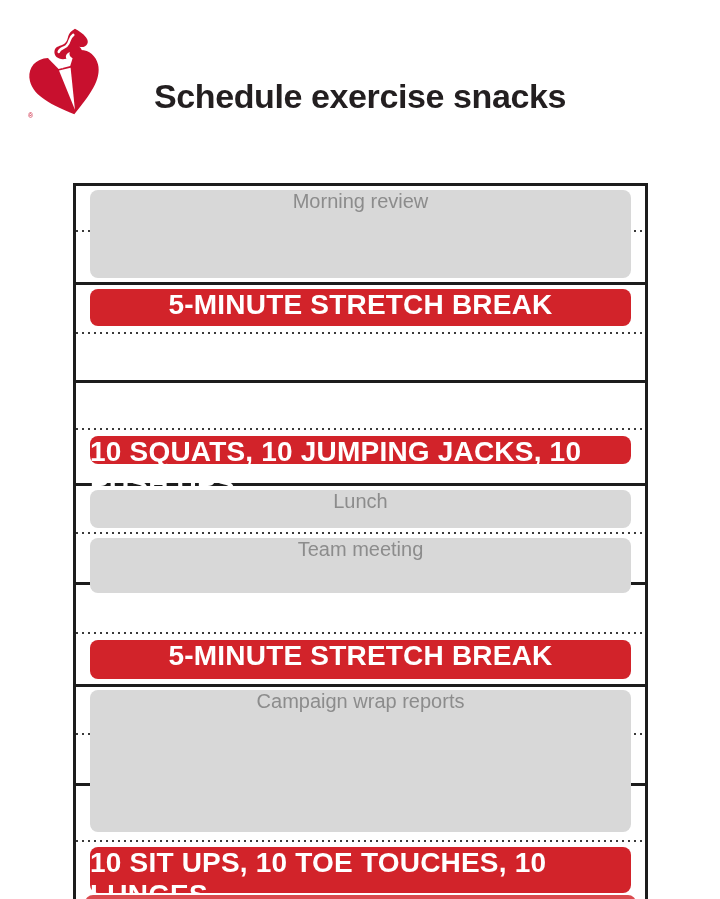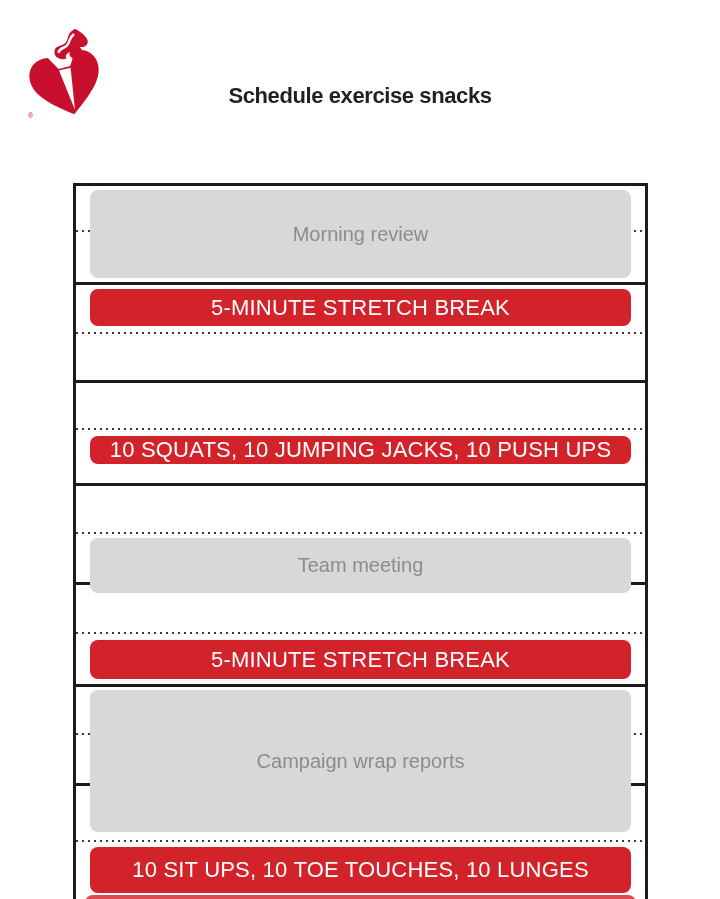--- a/index.html
+++ b/index.html
@@ -14,21 +14,21 @@
   .logo{position:absolute;left:24px;top:28px;width:90px;height:94px;}
   .logo svg{width:100%;height:100%;display:block;}
   .reg-mark{
     position:absolute;left:4px;top:84px;
     font-size:7px;color:#c8102e;
   }
   
   .title{
     position:absolute;left:0;right:0;top:76px;
     text-align:center;
-    font-size:22px;line-height:40px;
+    font-size:34px;line-height:40px;
     font-weight:bold;letter-spacing:-0.4px;
     color:#231f20;
   }
   
   .calendar{
     position:absolute;left:73px;top:183px;
     width:575px;height:716px;
     box-sizing:border-box;
     border:3px solid #1c1c1c;
     border-bottom:none;
@@ -38,33 +38,33 @@
   .line{position:absolute;left:0;right:0;z-index:1;}
   .line.solid{height:3px;background:#1c1c1c;}
   .line.dotted{
     height:2px;
     background:repeating-linear-gradient(90deg,#3a3a3a 0 2px,transparent 2px 6px);
   }
   .block{
     position:absolute;left:14px;width:541px;
     z-index:2;
     border-radius:8px;
-    display:flex;align-items:center;justify-content:center;
+    display:flex;align-items:flex-start;justify-content:center;
     box-sizing:border-box;
   }
   .block.task{
     background:#d8d8d8;
     color:#8c8c8c;
     font-size:20px;
   }
   .block.exercise{
     background:#d2232a;
     color:#ffffff;
-    font-weight:normal;
-    font-size:22px;
+    font-weight:bold;
+    font-size:28px;
     letter-spacing:0.2px;
   }
   .cutoff{
     position:absolute;left:9px;width:551px;
     height:8px;border-radius:8px 8px 0 0;
     background:#da4a4e;z-index:2;
   }
 </style>
 </head>
 <body>
@@ -128,20 +128,23 @@
 
     <div class="block exercise" style="top:103px;height:37px">
       <span>5-MINUTE STRETCH BREAK</span>
     </div>
 
 
     <div class="block exercise" style="top:250px;height:28px">
       <span>10 SQUATS, 10 JUMPING JACKS, 10 PUSH UPS</span>
     </div>
 
+    <div class="block task" style="top:304px;height:38px">
+      <span>Lunch</span>
+    </div>
 
     <div class="block task" style="top:352px;height:55px">
       <span>Team meeting</span>
     </div>
 
     <div class="block exercise" style="top:454px;height:39px">
       <span>5-MINUTE STRETCH BREAK</span>
     </div>
 
     <div class="block task" style="top:504px;height:142px">

